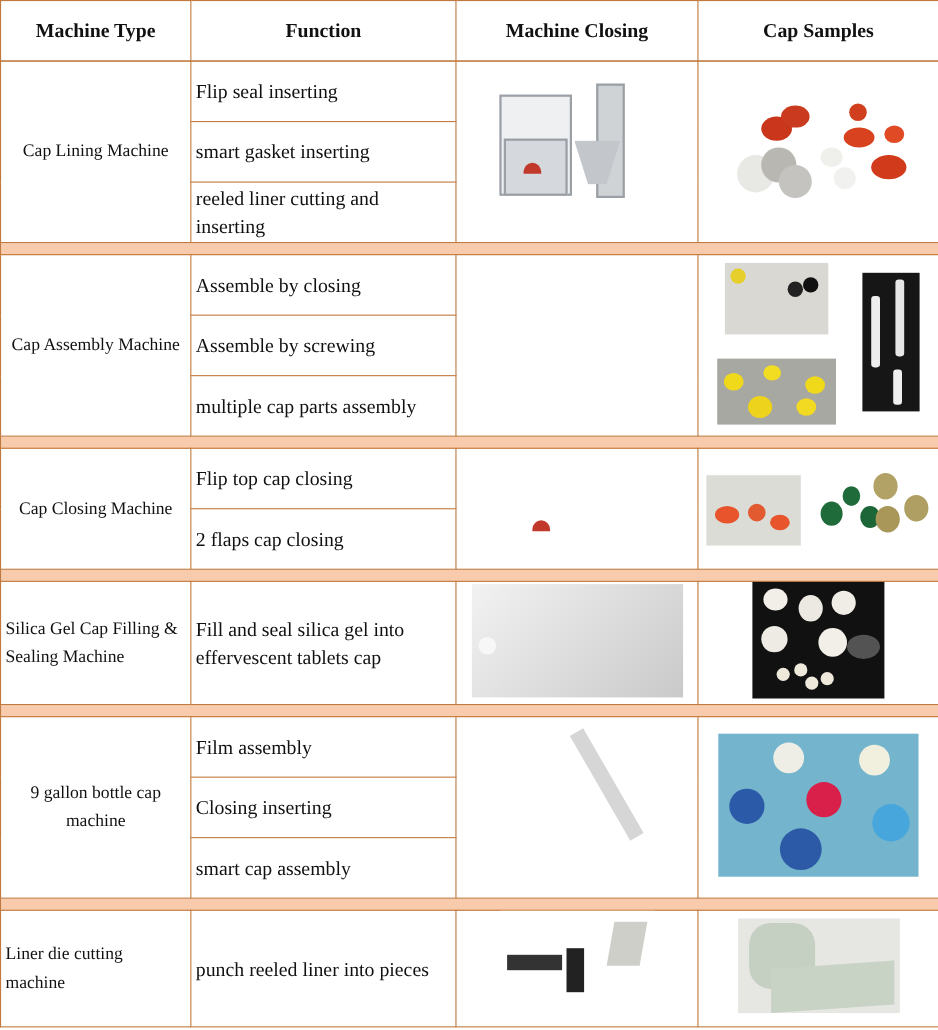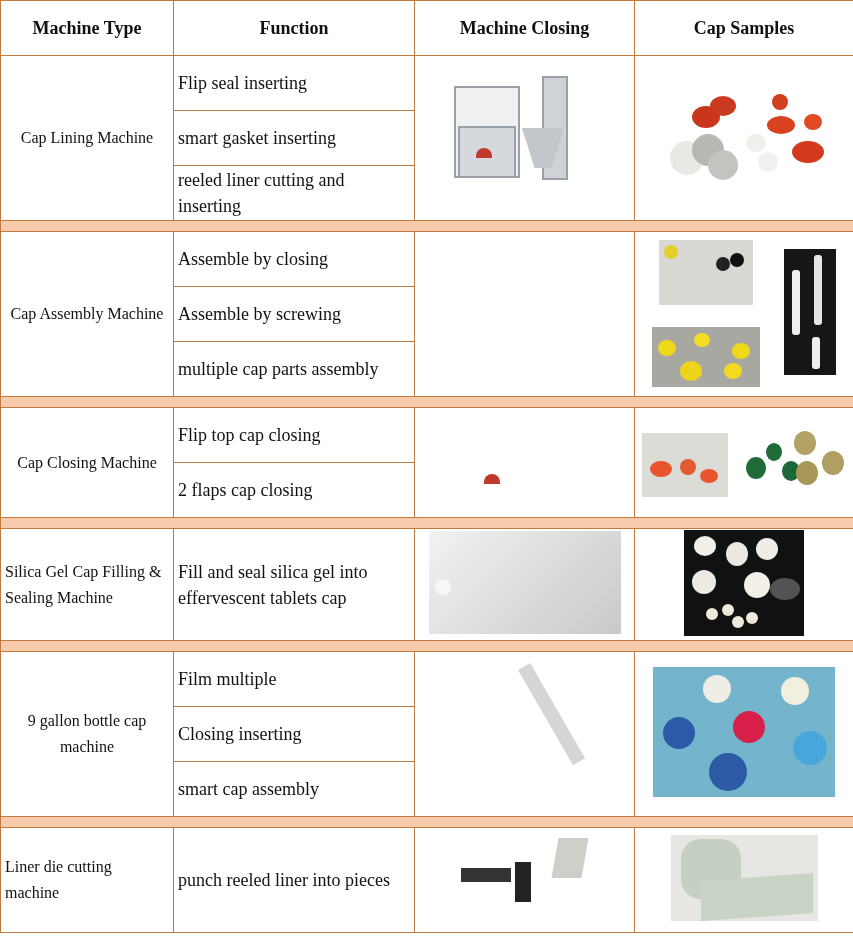--- a/index.html
+++ b/index.html
@@ -178,21 +178,21 @@
         <span class="blob" style="left:62px;top:82px;width:12px;height:12px;background:#efe9dc"></span>
       </span>
     </td>
   </tr>
   <tr class="sep">
         <td colspan="4"></td>
       </tr>
 
   <tr style="height:55px">
     <td rowspan="3" class="type center">9 gallon bottle cap machine</td>
-    <td class="func">Film multiple</td>
+    <td class="func">Film assembly</td>
     <td rowspan="3" class="pic">
       <span class="img" style="width:170px;height:145px;background:#fff">
         <span class="frame" style="left:0;top:70px;width:42px;height:70px;background:#d6d6d6"></span>
         <span class="frame" style="left:6px;top:76px;width:20px;height:12px;background:#eef0ff"></span>
         <span class="frame" style="left:40px;top:40px;width:60px;height:82px;background:#dadada"></span>
         <span class="bowl" style="left:46px;top:22px;width:40px;height:16px"></span>
         <span class="photo-bg" style="left:78px;top:10px;width:14px;height:110px;right:auto;bottom:auto;background:#d6d6d6;transform:rotate(-30deg);transform-origin:top left"></span>
         <span class="hopper" style="left:115px;top:70px;width:55px;height:36px;background:#dedede"></span>
       </span>
     </td>

